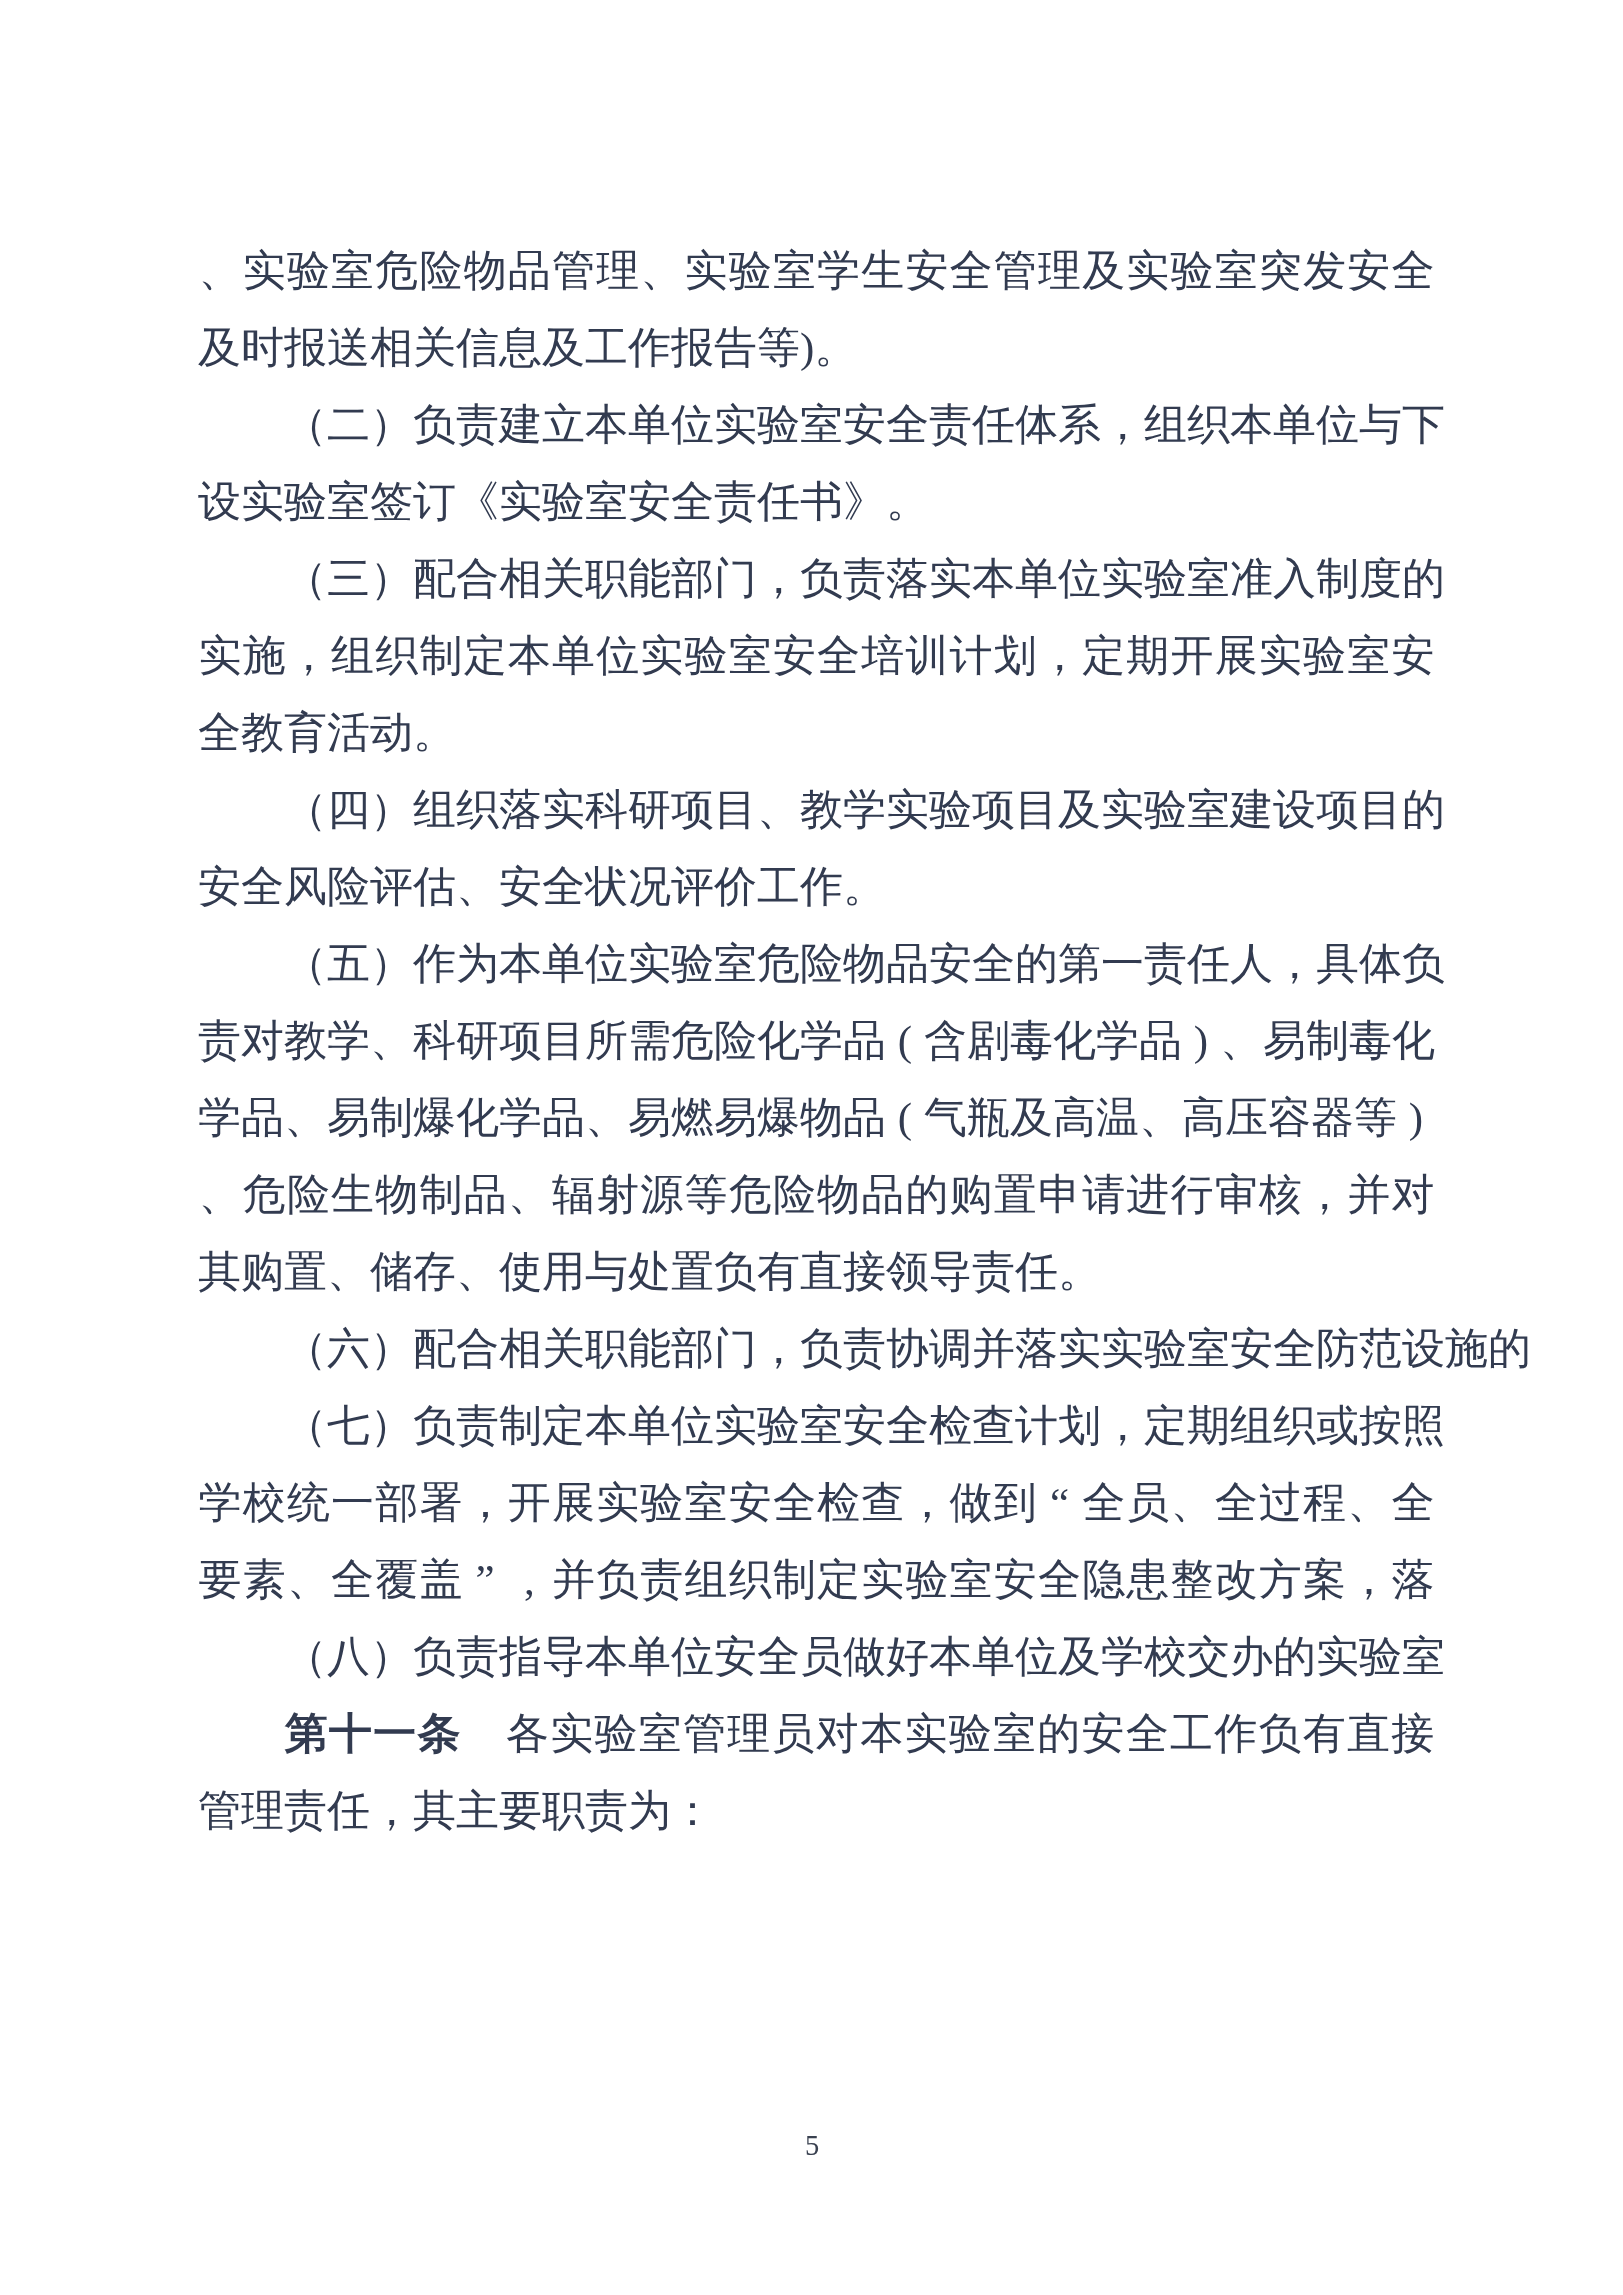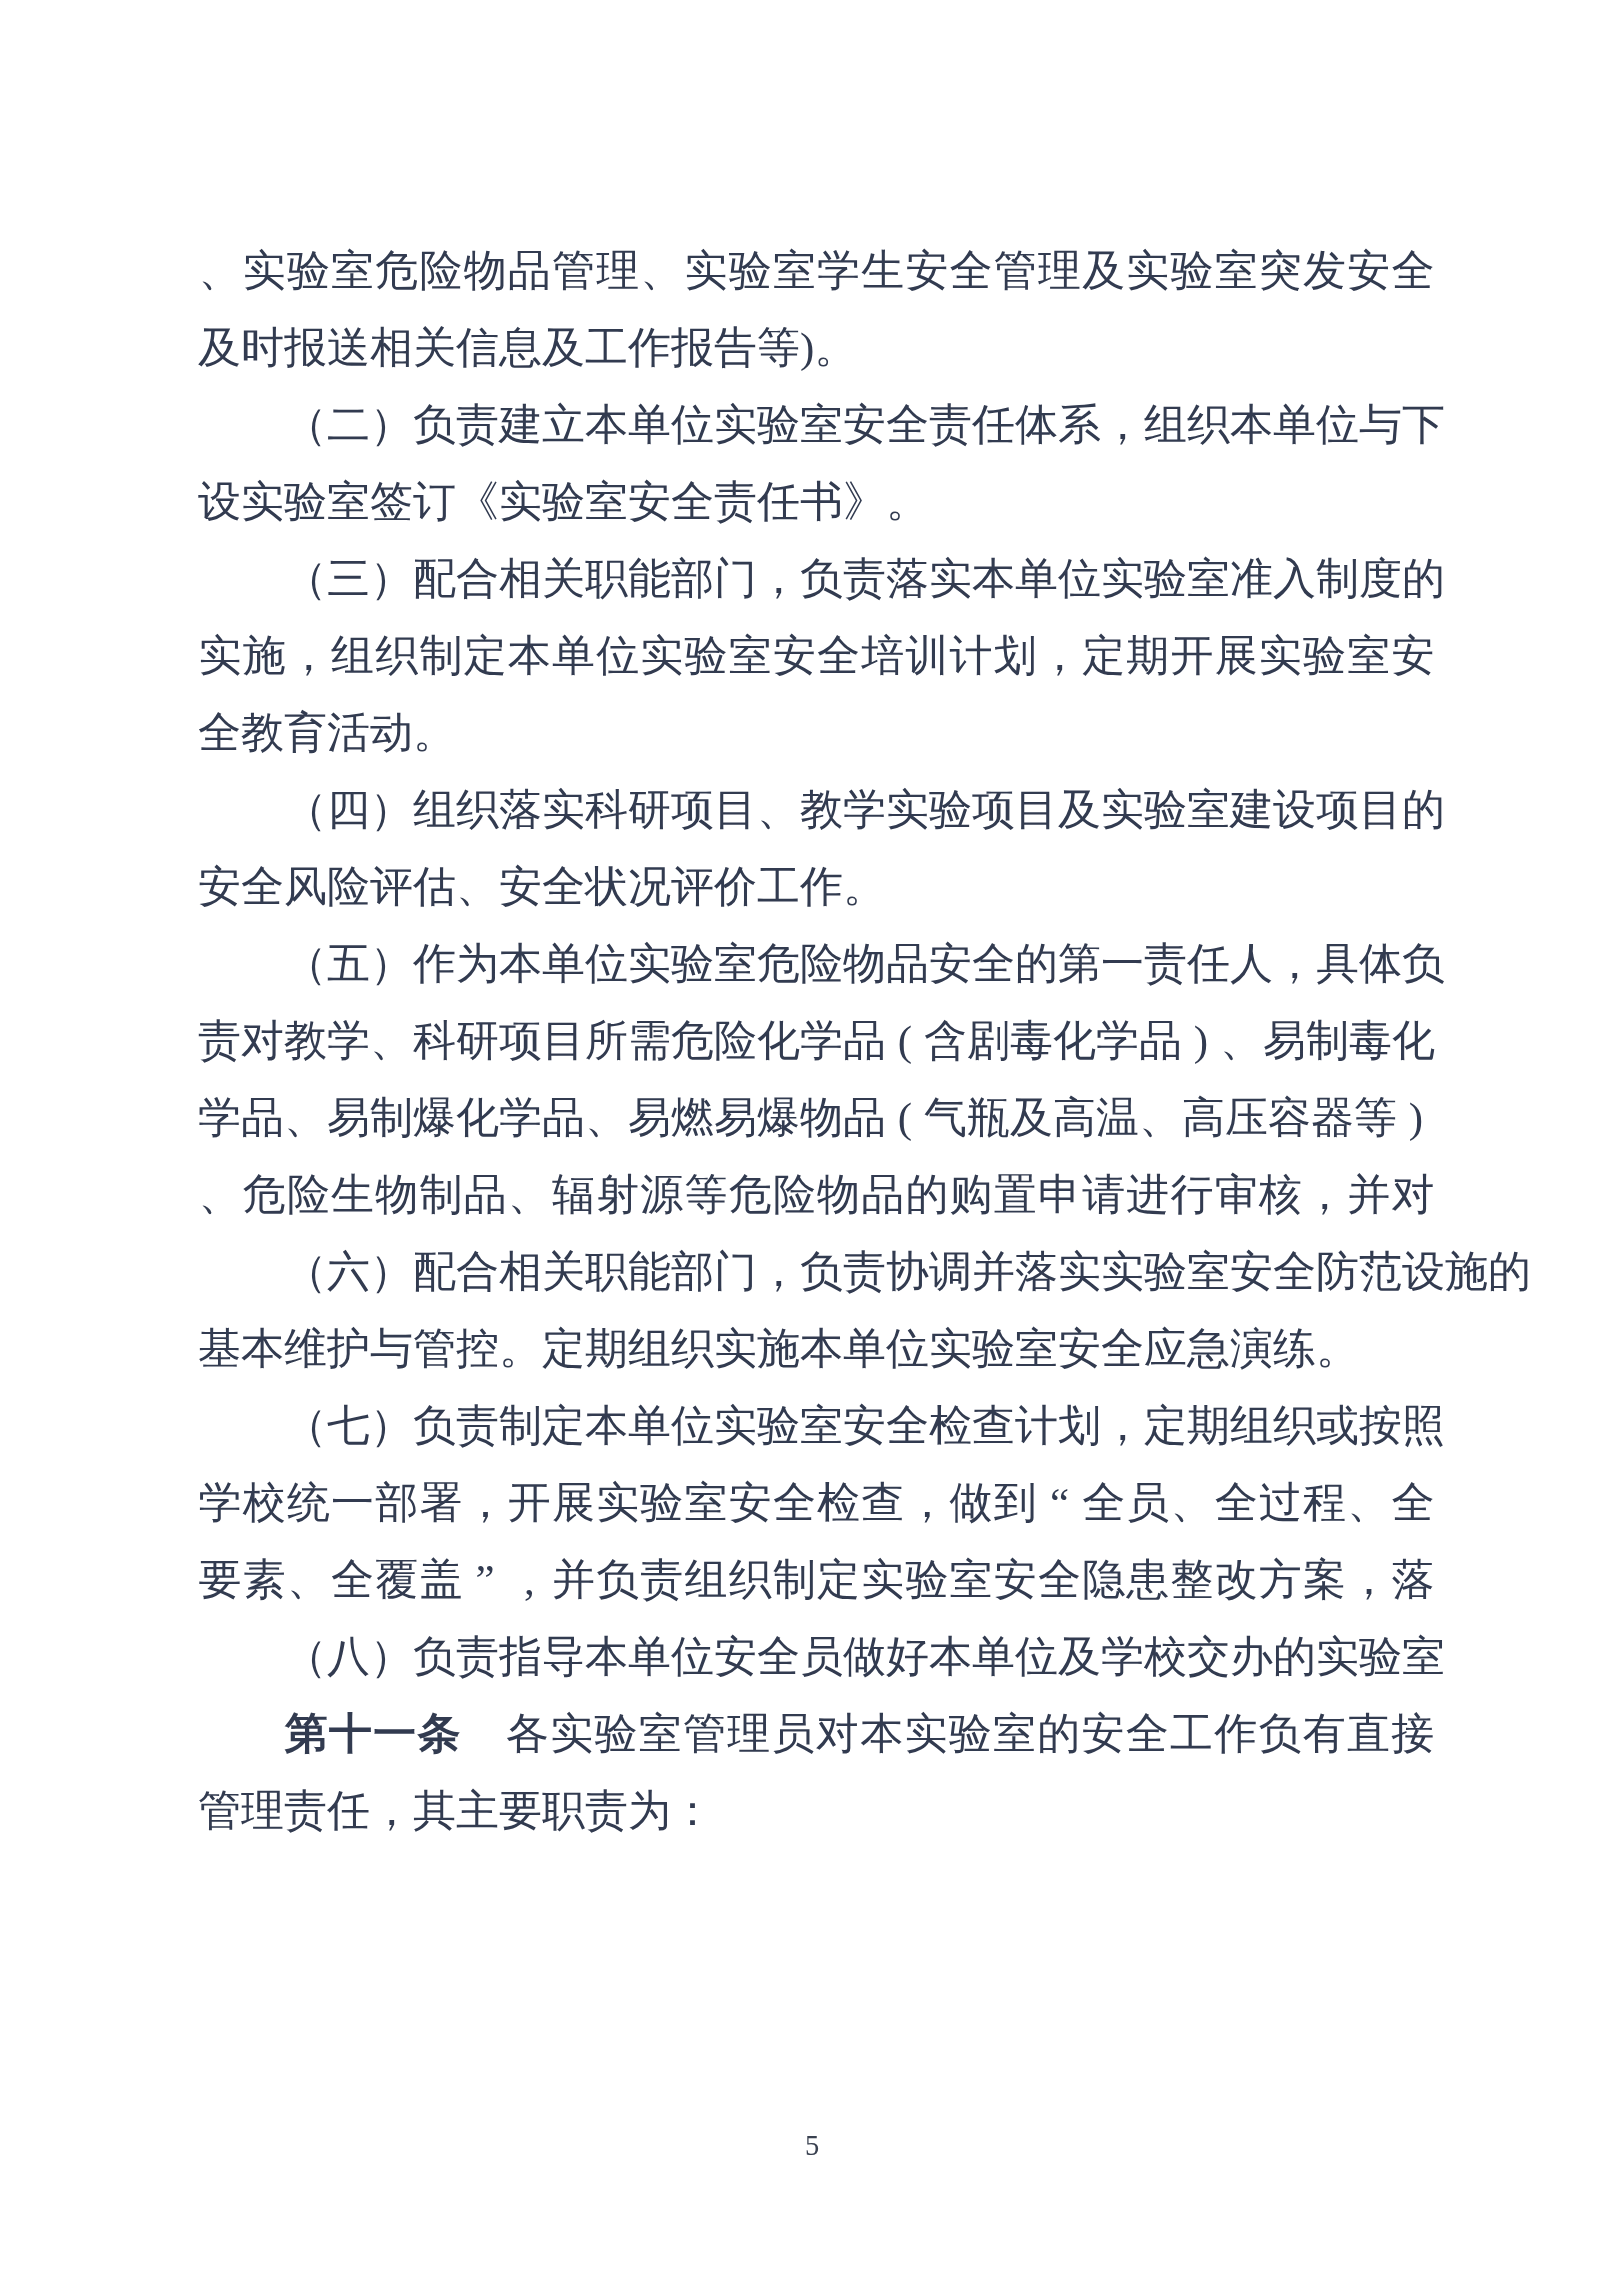--- a/index.html
+++ b/index.html
@@ -332,20 +332,21 @@
         <span>申</span>
         <span>请</span>
         <span>进</span>
         <span>行</span>
         <span>审</span>
         <span>核</span>
         <span>，</span>
         <span>并</span>
         <span>对</span>
       </div>
+      <div class="line">其购置、储存、使用与处置负有直接领导责任。</div>
       <div class="line fill indent">
         <span>（</span>
         <span>六</span>
         <span>）</span>
         <span>配</span>
         <span>合</span>
         <span>相</span>
         <span>关</span>
         <span>职</span>
         <span>能</span>
@@ -363,21 +364,20 @@
         <span>验</span>
         <span>室</span>
         <span>安</span>
         <span>全</span>
         <span>防</span>
         <span>范</span>
         <span>设</span>
         <span>施</span>
         <span>的</span>
       </div>
-      <div class="line">基本维护与管控。定期组织实施本单位实验室安全应急演练。</div>
       <div class="line fill indent">
         <span>（</span>
         <span>七</span>
         <span>）</span>
         <span>负</span>
         <span>责</span>
         <span>制</span>
         <span>定</span>
         <span>本</span>
         <span>单</span>

